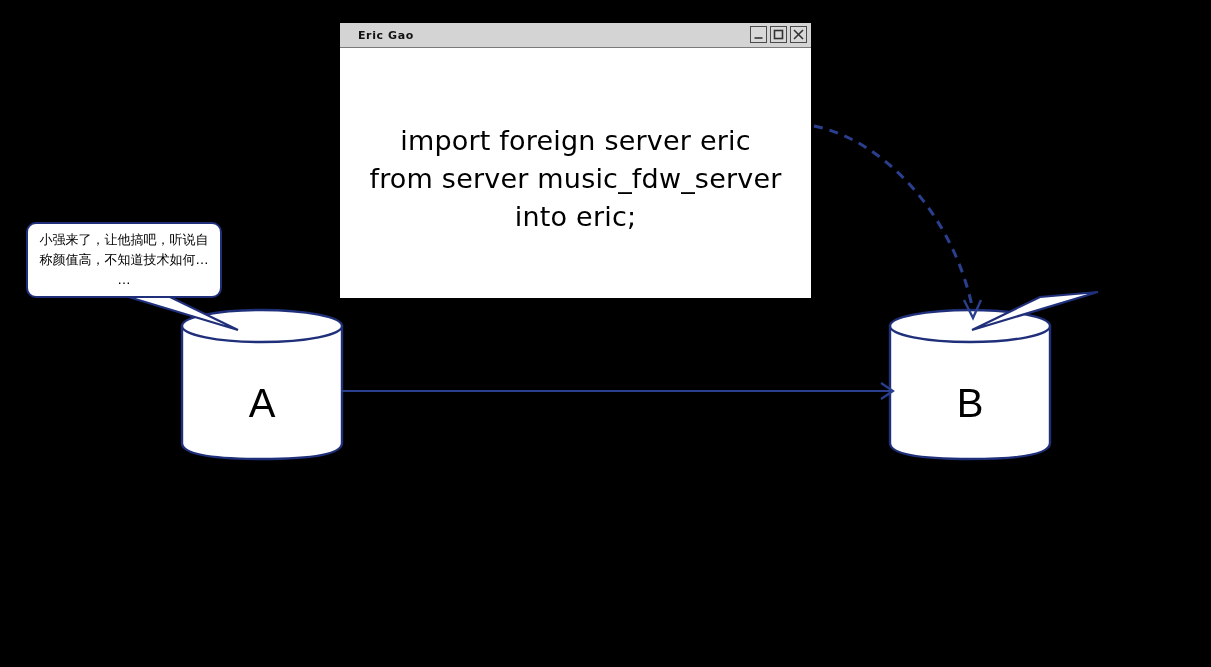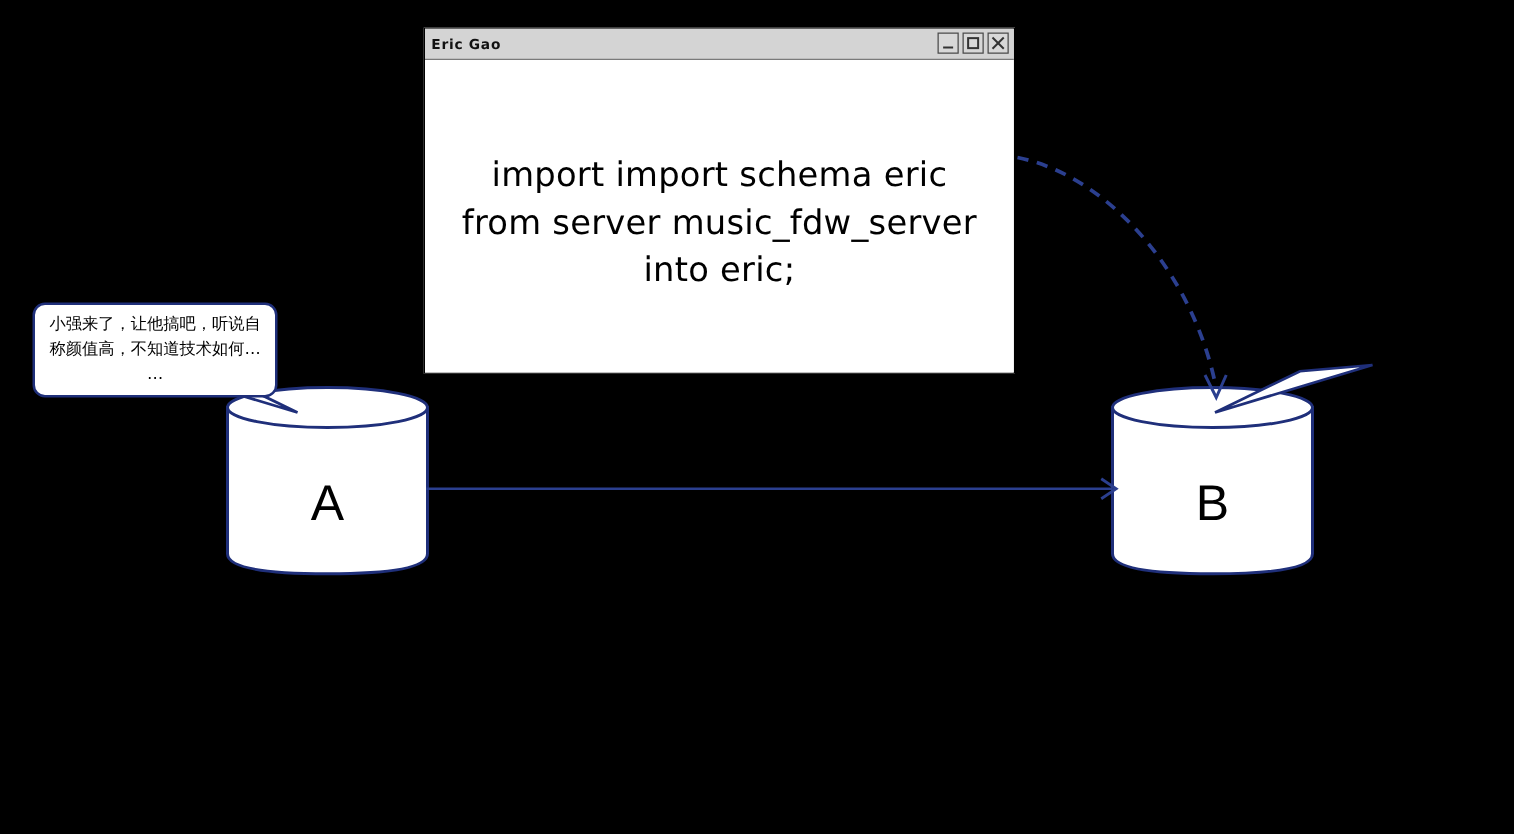--- a/index.html
+++ b/index.html
@@ -47,21 +47,21 @@
     box-sizing: border-box;
     display: flex;
     align-items: center;
   }
   .titlebar-text {
     font-family: "DejaVu Sans", sans-serif;
     font-size: 11px;
     font-weight: bold;
     letter-spacing: 0.6px;
     color: #111111;
-    padding-left: 5px;
+    padding-left: 18px;
     white-space: nowrap;
   }
   .win-buttons {
     position: absolute;
     right: 4px;
     top: 3px;
     display: flex;
     gap: 3px;
   }
   .win-btn {
@@ -110,21 +110,20 @@
     line-height: 20px;
     color: #000000;
     text-align: center;
     padding: 2px 8px;
   }
   #bubble-left {
     left: 26px;
     top: 222px;
     width: 196px;
     height: 76px;
-    margin-top: 20px;
   }
   #bubble-right {
     left: 983px;
     top: 222px;
     width: 205px;
     height: 76px;
   }
 
   
   .db-label {
@@ -203,21 +202,21 @@
           <svg width="15" height="15" viewBox="0 0 15 15">
             <line x1="3" y1="3" x2="12" y2="12" stroke="#333333" stroke-width="1.6"></line>
             <line x1="12" y1="3" x2="3" y2="12" stroke="#333333" stroke-width="1.6"></line>
           </svg>
         </div>
 
       </div>
     </div>
 
     <div class="window-body">
-      <div class="sql-text">import import schema eric
+      <div class="sql-text">import foreign server eric
 from server music_fdw_server
 into eric;</div>
     </div>
 
   </div>
 
   <div class="bubble" id="bubble-left">
     <div class="bubble-text">小强来了，让他搞吧，听说自称颜值高，不知道技术如何… …</div>
   </div>
 

